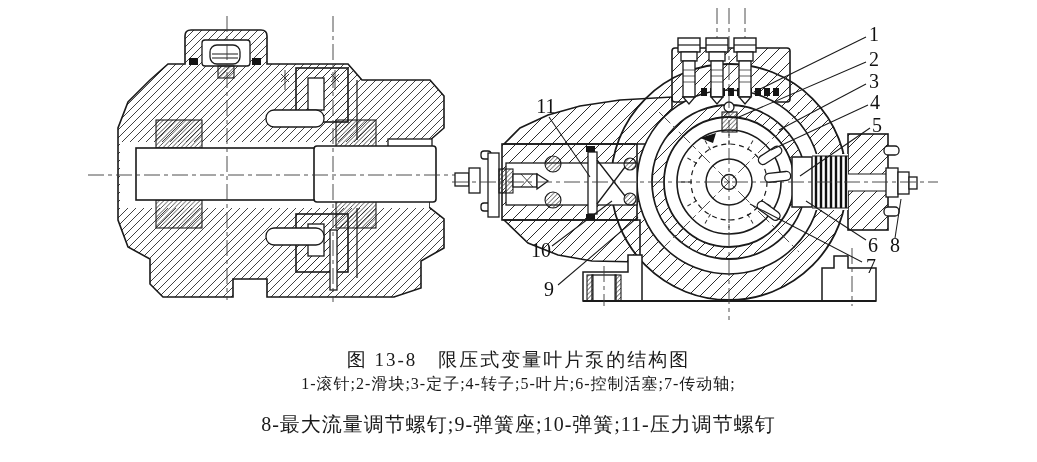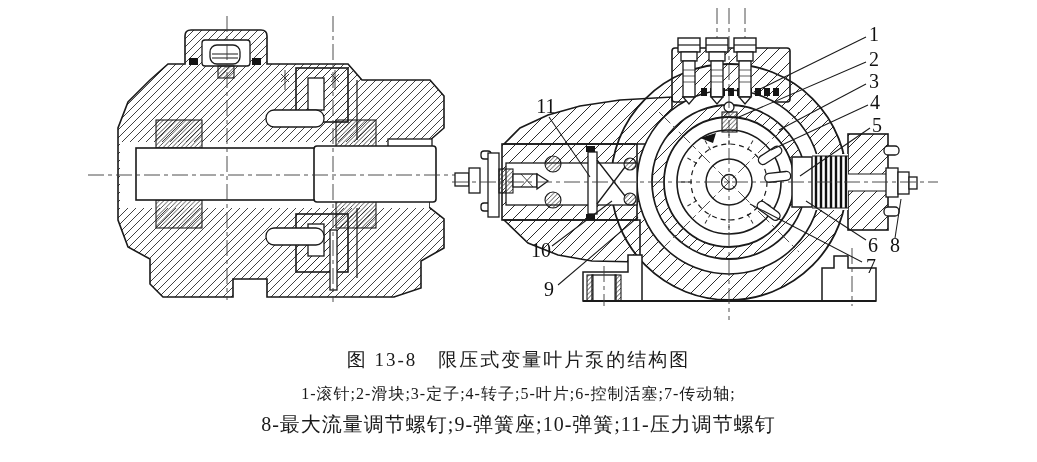--- a/index.html
+++ b/index.html
@@ -1,20 +1,20 @@
 <!DOCTYPE html>
 <html><head>
 <meta charset="utf-8">
 <style>
   html,body{margin:0;padding:0;background:#fff;}
   #stage{position:relative;width:1037px;height:462px;background:#fff;overflow:hidden;
          font-family:"Liberation Serif","DejaVu Serif",serif;color:#1a1a1a;}
   .cap-line{position:absolute;left:0;width:1037px;text-align:center;white-space:nowrap;}
   #fig-caption{top:347px;font-size:19px;letter-spacing:2px;}
-  #fig-legend1{top:384px;font-size:16px;letter-spacing:1px;}
+  #fig-legend1{top:374px;font-size:16px;letter-spacing:1px;}
   #fig-legend2{top:411px;font-size:20px;letter-spacing:1px;}
   svg{position:absolute;top:0;left:0;}
   .w{fill:#fff;stroke:#1a1a1a;stroke-width:1.3;}
   .s{fill:none;stroke:#1a1a1a;stroke-width:1.2;}
   .h8{fill:url(#h8);stroke:#1a1a1a;stroke-width:1.6;}
   .h12{fill:url(#h12);stroke:#1a1a1a;stroke-width:1.6;}
   .h4{fill:url(#h4);stroke:#1a1a1a;stroke-width:1.1;}
   .cl{fill:none;stroke:#3a3a3a;stroke-width:.9;stroke-dasharray:16 4 4 4;}
   .ld{fill:none;stroke:#1a1a1a;stroke-width:1.05;}
   .num{font:20px "Liberation Serif","DejaVu Serif",serif;fill:#111;text-anchor:middle;}

